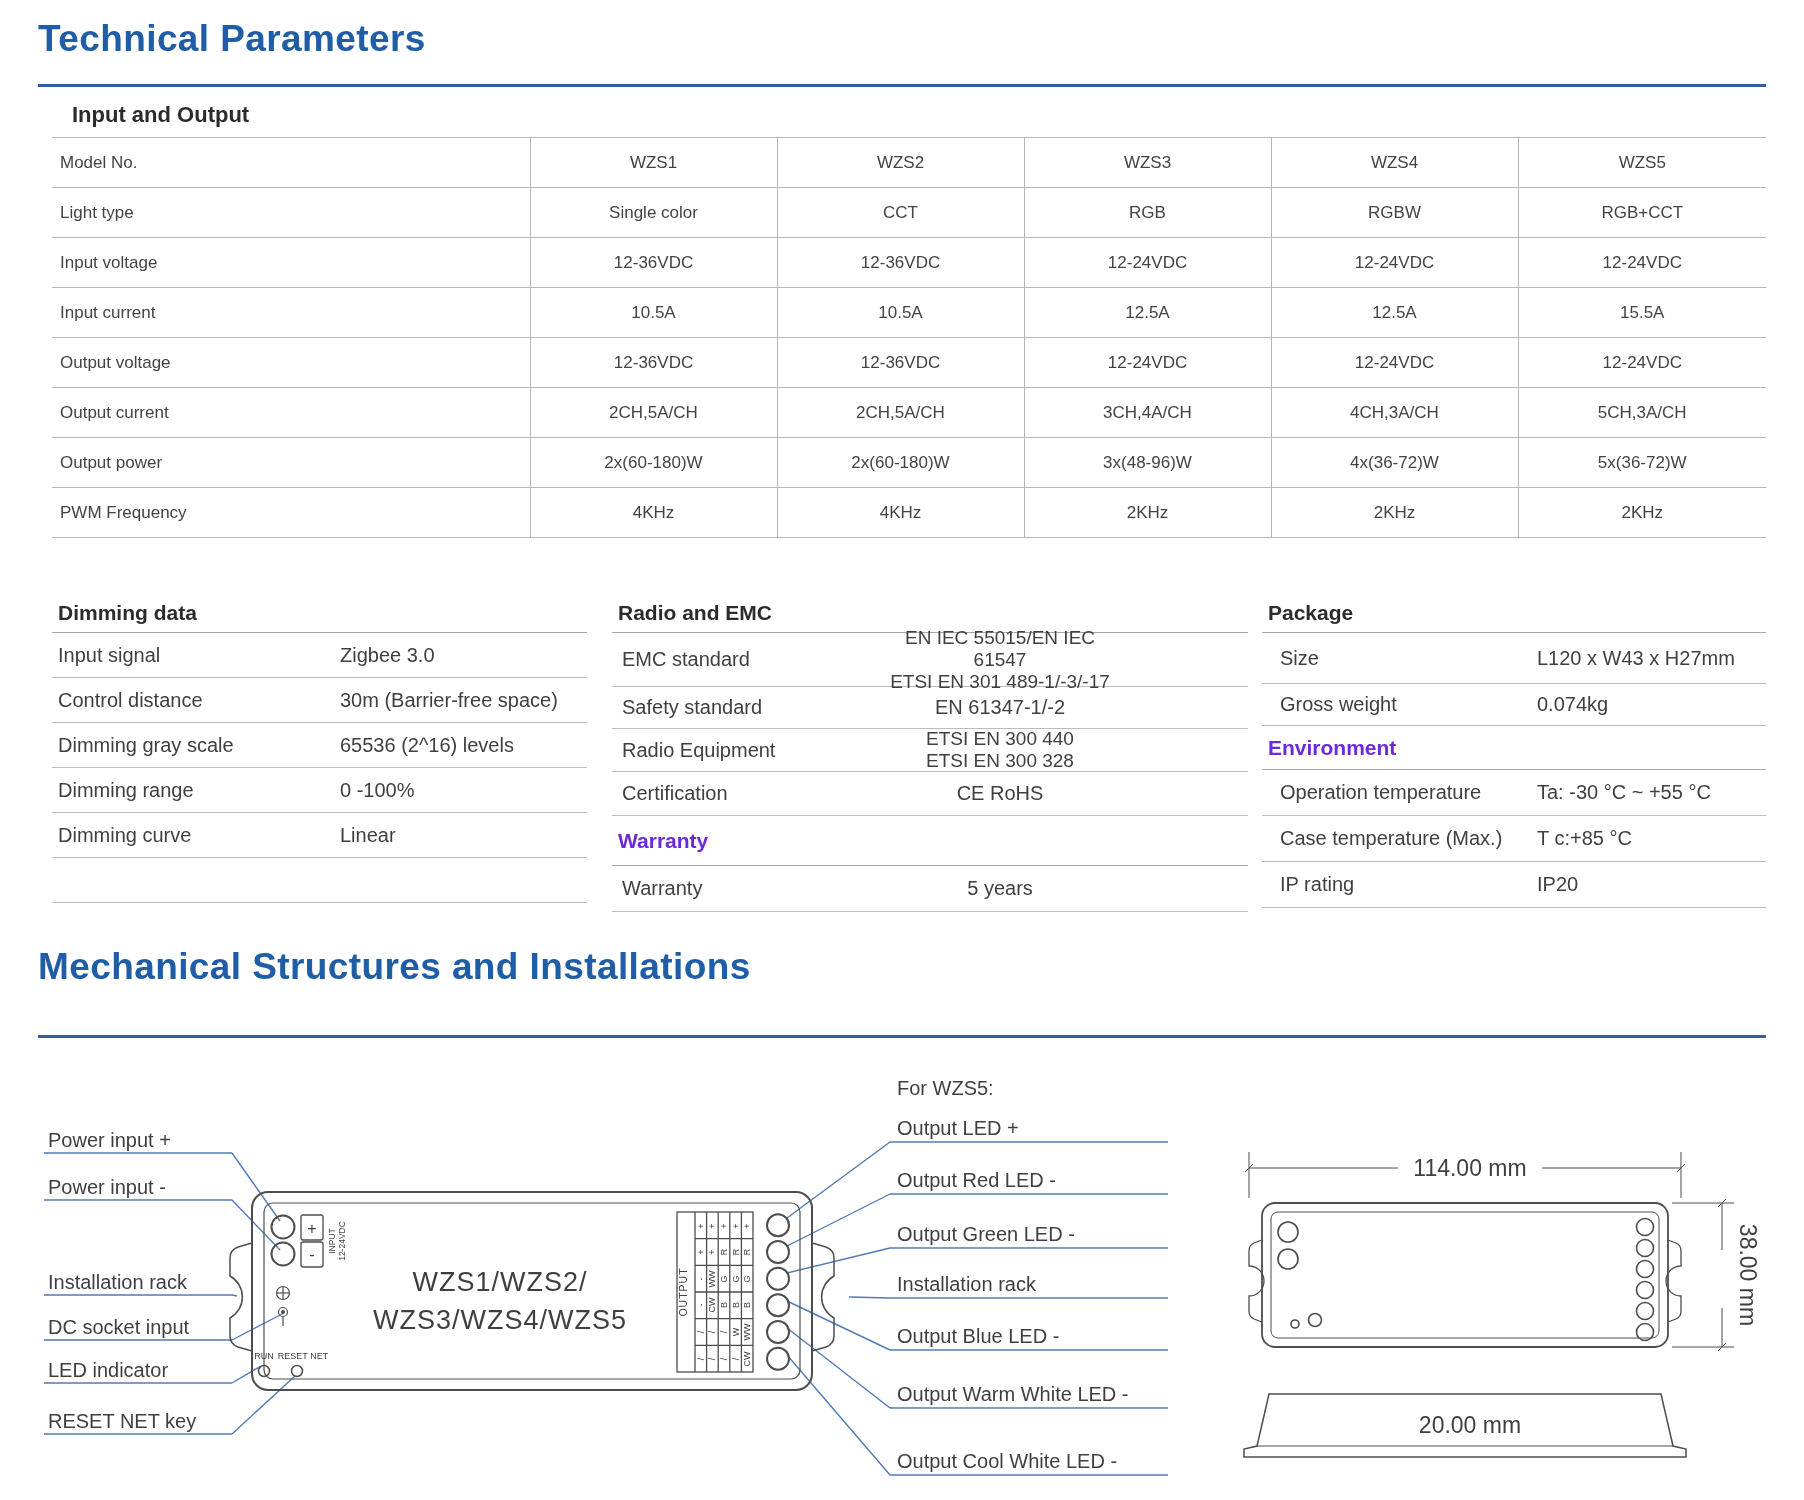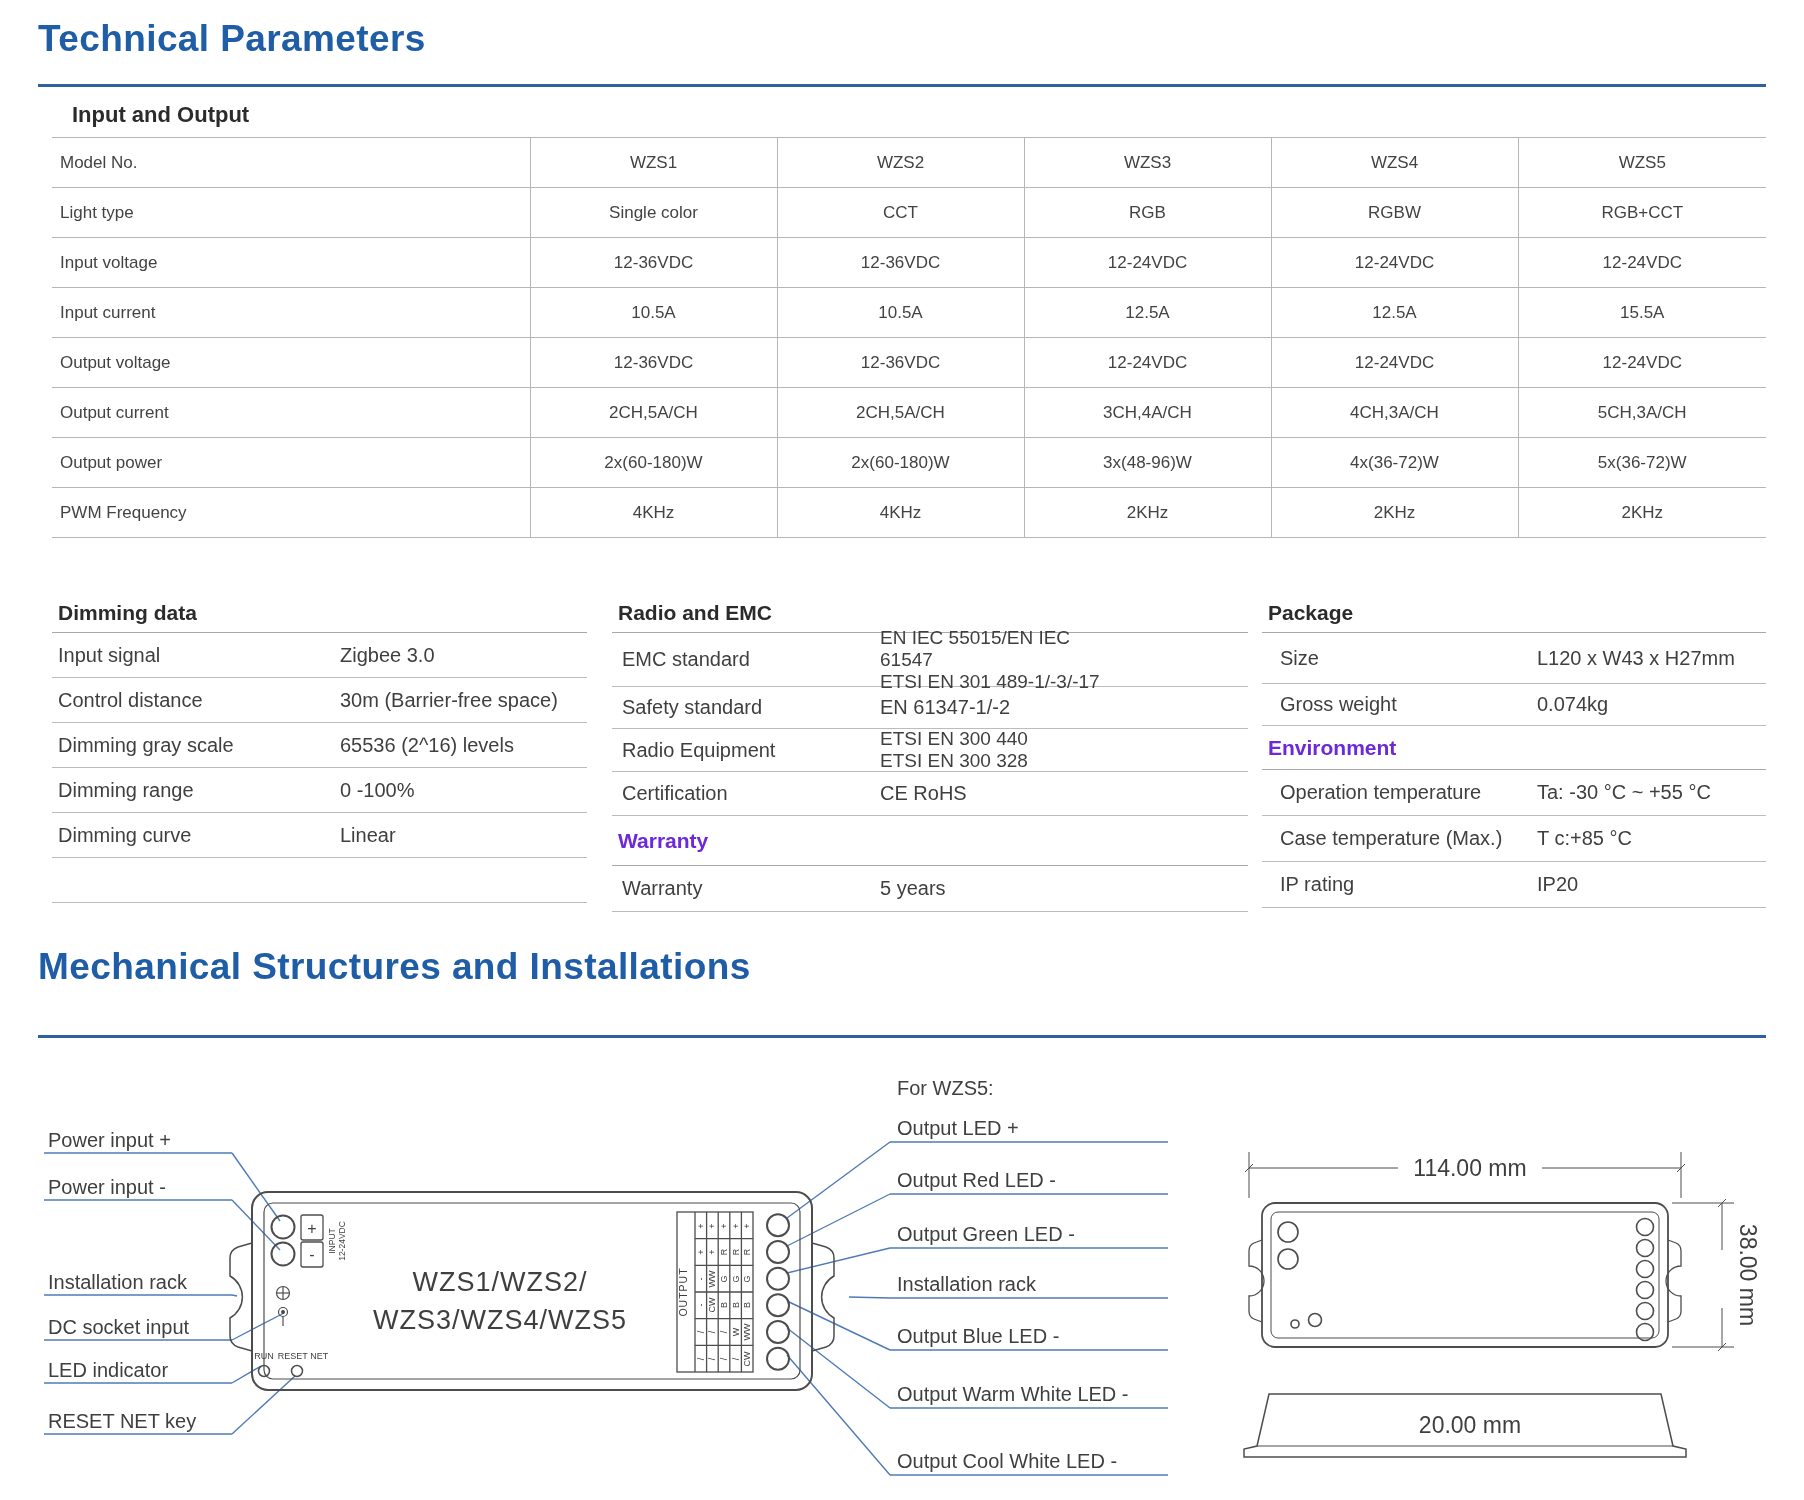--- a/index.html
+++ b/index.html
@@ -22,21 +22,21 @@
   .sub-h{font-size:21px;font-weight:700;color:#6d28d9;border-bottom:1px solid #a8a8a8;
          display:flex;align-items:center;padding-left:6px;box-sizing:border-box;}
   .drow{display:flex;align-items:center;border-bottom:1px solid #bcbcbc;font-size:20px;box-sizing:border-box;}
   .drow .lab{flex:none;box-sizing:border-box;}
   .drow .val{flex:none;box-sizing:border-box;}
   .pre{white-space:pre-line;font-size:19px;line-height:22px;}
   .c-left{left:52px;width:535px;}
   .c-left .lab{width:288px;padding-left:6px;}
   .c-mid{left:612px;width:636px;}
   .c-mid .lab{width:268px;padding-left:10px;}
-  .c-mid .val{width:240px;text-align:left;}
+  .c-mid .val{width:240px;text-align:center;}
   .c-right{left:1262px;width:504px;}
   .c-right .lab{width:275px;padding-left:18px;}
 
   svg text{fill:#3f3f3f;}
   .dev{stroke:#4d4d4d;fill:none;}
   .blue{stroke:#4f7ab8;fill:none;}
 </style>
 </head>
 <body>
 

